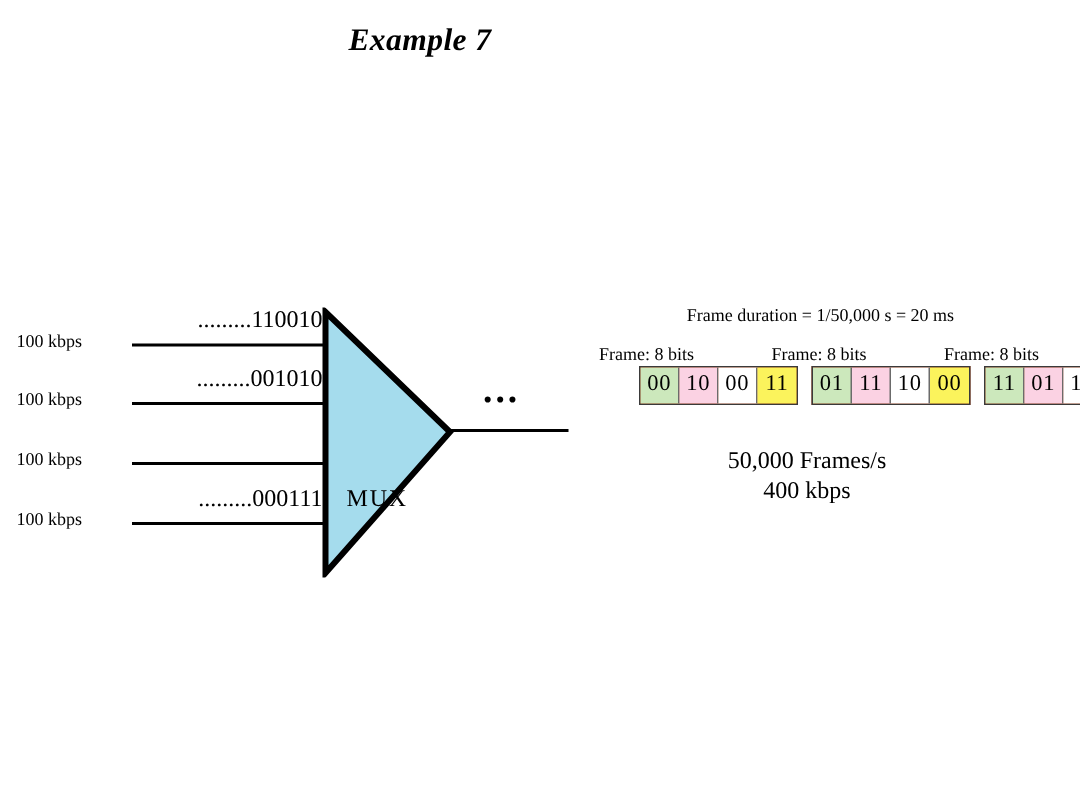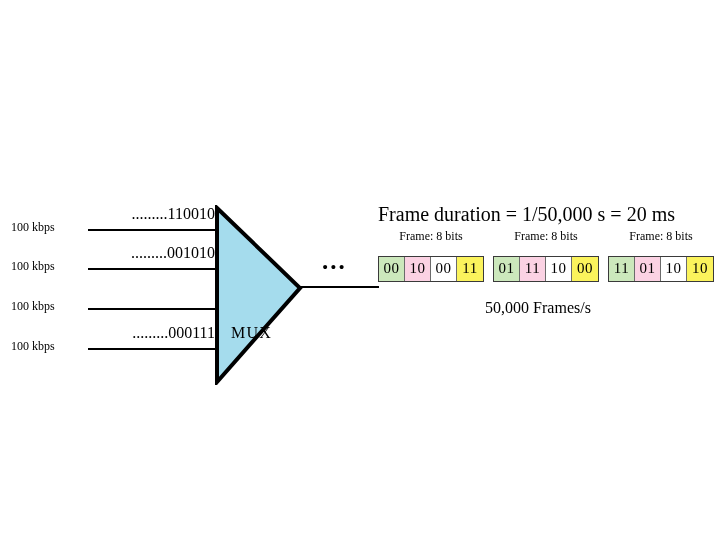--- a/index.html
+++ b/index.html
@@ -96,41 +96,42 @@
     letter-spacing: 2px;
     line-height: 1;
     white-space: nowrap;
   }
 
   
   #frame-duration {
     left: 378px;
     top: 203px;
     width: 338px;
-    text-align: left;
-    font-size: 20px;
+    text-align: center;
+    font-size: 12px;
     white-space: nowrap;
   }
 
   
   .frame-header {
     top: 229px;
     font-size: 12px;
     text-align: center;
     white-space: nowrap;
   }
 
   
   .frame {
-    top: 256px;
+    top: 244px;
     height: 26px;
     display: flex;
     border: 1.5px solid #3a3a3a;
     box-sizing: border-box;
     background: #c2410c;
+    margin-left: 48px;
   }
   .cell {
     width: 26px;
     height: 100%;
     box-sizing: border-box;
     border-right: 1.5px solid #6b6b6b;
     font-size: 15px;
     line-height: 23px;
     text-align: center;
     letter-spacing: 0.5px;
@@ -144,20 +145,21 @@
     text-align: center;
     font-size: 16px;
     white-space: nowrap;
   }
 </style>
 </head>
 <body style="background: rgb(255, 255, 255);">
 
 <div id="stage">
 
+  <div class="abs" id="title">Example 7</div>
 
   <div class="abs rate-label" style="top:220px;">100 kbps</div>
   <div class="abs bitstream" style="left:90px; top:205px;">.........110010</div>
   <div class="abs input-line" style="top:229px;"></div>
 
   <div class="abs rate-label" style="top:259px;">100 kbps</div>
   <div class="abs bitstream" style="left:90px; top:244px;">.........001010</div>
   <div class="abs input-line" style="top:268px;"></div>
 
   <div class="abs rate-label" style="top:299px;">100 kbps</div>
@@ -199,14 +201,15 @@
   </div>
 
   <div class="abs frame" style="left:608px;">
     <div class="cell" style="background-color: rgb(204, 232, 188);">11</div>
     <div class="cell" style="background-color: rgb(251, 210, 227);">01</div>
     <div class="cell" style="background-color: rgb(255, 255, 255);">10</div>
     <div class="cell" style="background-color: rgb(251, 243, 92);">10</div>
   </div>
 
   <div class="abs bottom-caption" style="top:299px;">50,000 Frames/s</div>
+  <div class="abs bottom-caption" style="top:319px;">400 kbps</div>
 
 </div>
 
 </body></html>

